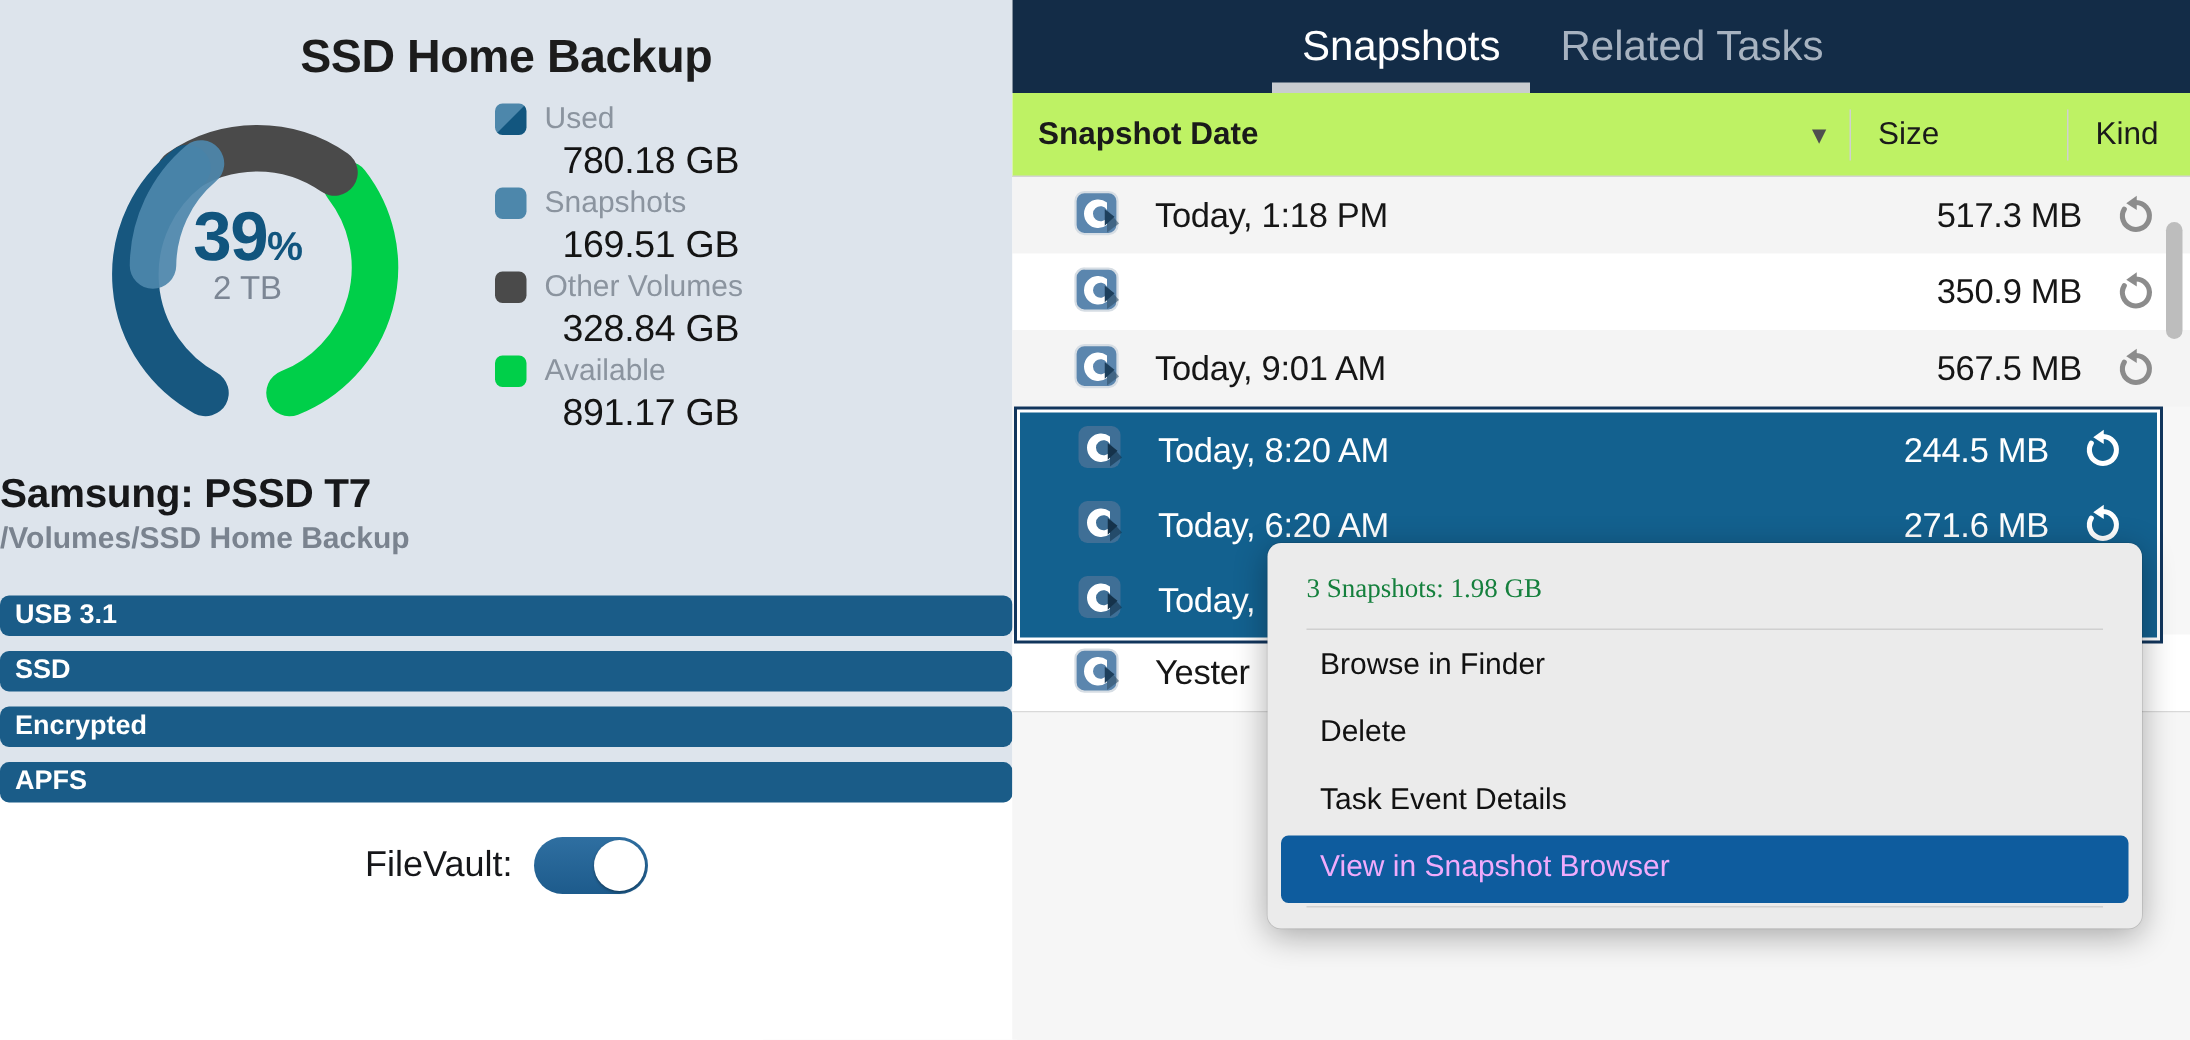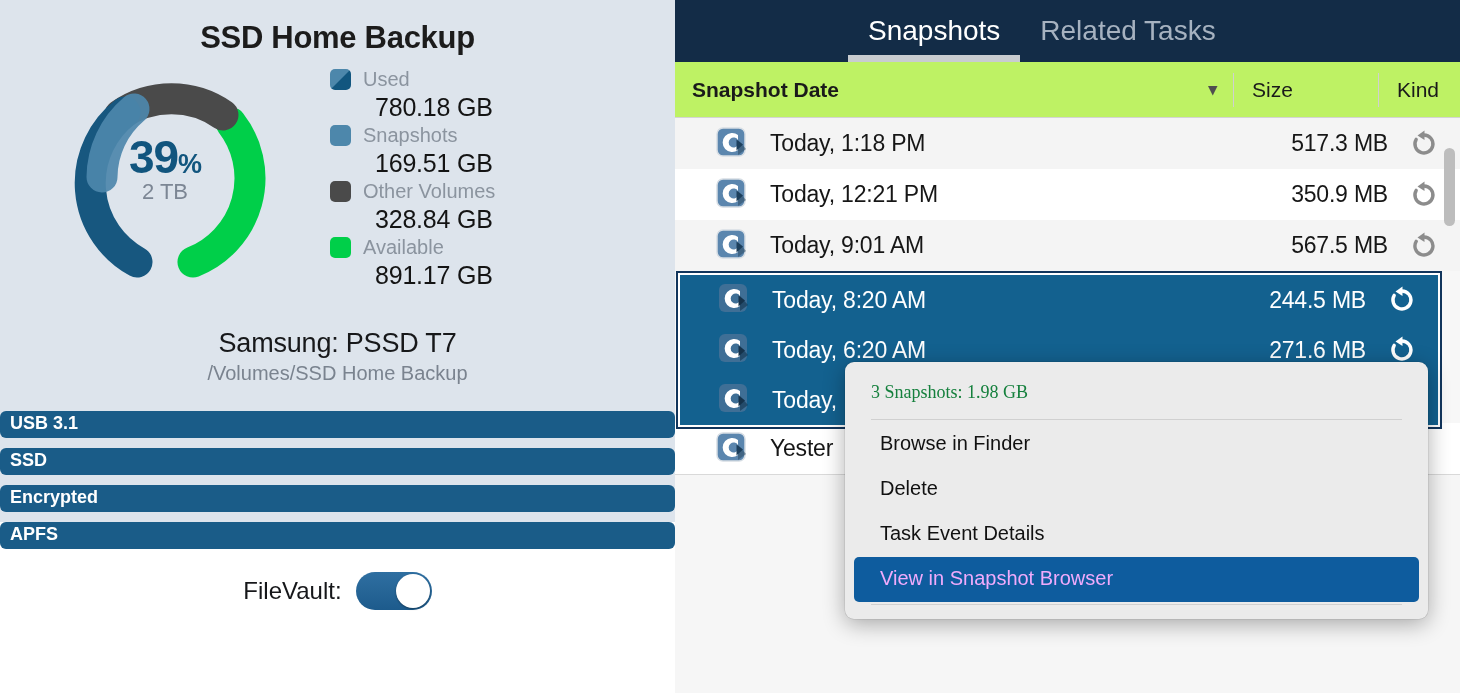--- a/index.html
+++ b/index.html
@@ -81,21 +81,21 @@
   }
   .legend-value {
     font-size: 25px;
     color: #141414;
     margin-left: 45px;
     line-height: 30px;
     letter-spacing: -0.2px;
   }
 
   
-  #device-block { text-align: center; margin-top: 38px; }
+  #device-block { margin-top: 24px; font-weight: bold; }
   #device-name {
     font-size: 27px;
     color: #17181a;
     letter-spacing: -0.2px;
   }
   #device-path {
     font-size: 20px;
     color: #7a838f;
     margin-top: 3px;
   }
@@ -435,21 +435,20 @@
       <div class="snap-row even">
         <span class="snap-icon">
           <svg width="34" height="34" viewBox="0 0 34 34">
             <rect x="1" y="1" width="28" height="28" rx="6" fill="#5b86ae"></rect>
             <rect x="1" y="1" width="28" height="28" rx="6" fill="none" stroke="#d6dde4" stroke-width="1.5"></rect>
             <path d="M22 8 A9.5 9.5 0 1 0 22 23 L22 18 A5 5 0 1 1 22 13 Z" fill="#ffffff"></path>
             <path d="M22 13 L30 22 L22 28 Z" fill="#2c4a63" opacity="0.55"></path>
             <path d="M20.5 12.5 L20.5 23.5 L27 17.5 Z" fill="#1d3f5c"></path>
           </svg>
         </span>
-        <span class="snap-date">Today, 12:21 PM</span>
         <span class="snap-size">350.9 MB</span>
         <span class="restore-icon">
           <svg width="32" height="32" viewBox="0 0 32 32">
             <path d="M16 7 A9 9 0 1 1 8.2 11.4" fill="none" stroke="#8c8c8c" stroke-width="3.4" stroke-linecap="round"></path>
             <path d="M16.5 2.5 L9.5 7.5 L16.5 12" fill="#8c8c8c"></path>
           </svg>
         </span>
       </div>
 
       <div class="snap-row odd">

